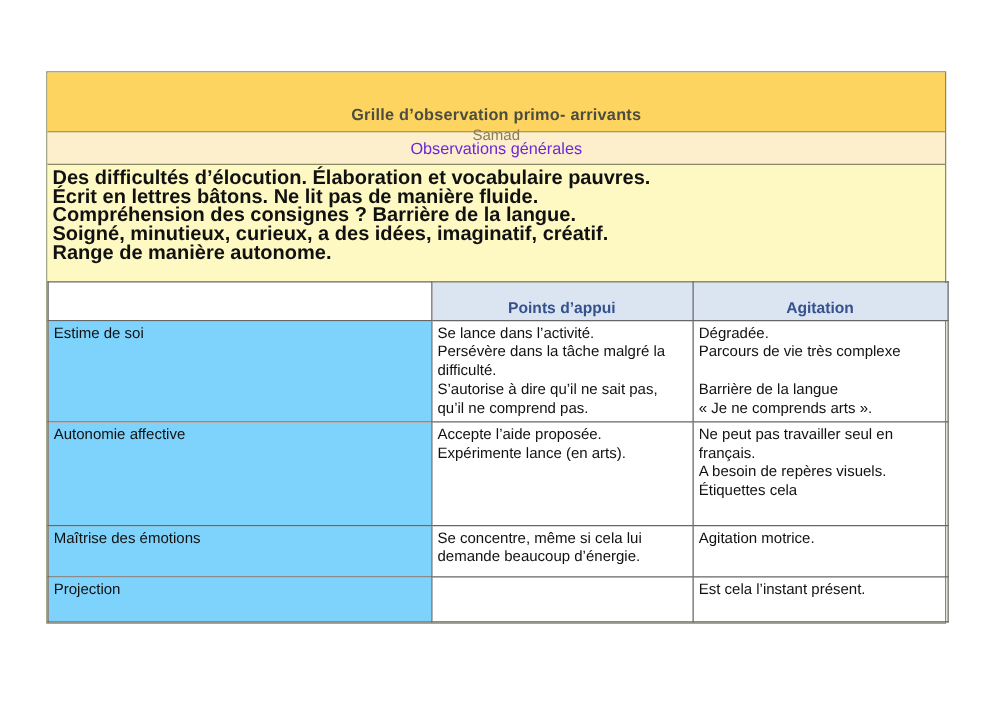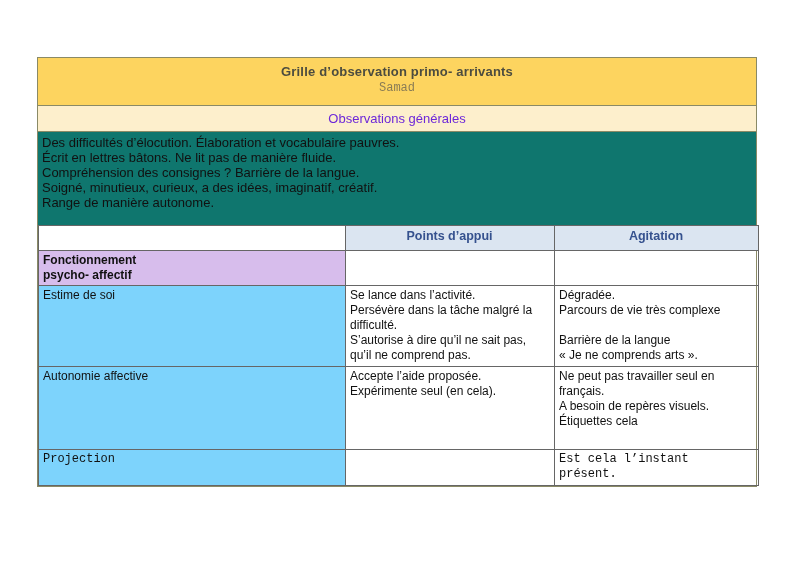--- a/index.html
+++ b/index.html
@@ -20,43 +20,44 @@
   
   .title-banner {
     background: #fdd45f;
     border-bottom: 1px solid #8a8a66;
     height: 48px;
     text-align: center;
     padding-top: 5px;
   }
   .title-banner .main-title {
     font-size: 13px; font-weight: bold; color: #4c4c3f;
-    line-height: 17px; letter-spacing: .2px;
+    line-height: 17px; letter-spacing: .2px; margin-top: 20px;
   }
   .title-banner .sub-title {
-    font-size: 12px; color: #8a7c55; line-height: 16px; font-family: Liberation Mono, monospace;
+    font-size: 12px; color: #8a7c55; line-height: 16px;
   }
 
   
   .obs-header {
     background: #fdefcc;
     border-bottom: 1px solid #8a8a66;
     height: 26px;
     text-align: center;
     font-size: 13px; font-weight: normal; color: #6d28d9;
     padding-top: 5px;
   }
   
   .obs-body {
-    background: #0f766e;
+    background: #fef9c3;
     height: 93px;
-    font-size: 13px; color: #111;
+    font-size: 16px; color: #111;
     line-height: 15px;
     padding: 3px 4px;
     white-space: pre-line;
+    font-weight: bold;
   }
 
   
   table.grid {
     border-collapse: collapse;
     width: 720px;
     table-layout: fixed;
   }
   table.grid col.c1 { width: 307px; }
   table.grid col.c2 { width: 209px; }
@@ -64,40 +65,40 @@
   table.grid td {
     border: 1px solid #666666;
     vertical-align: top;
     font-size: 12px;
     color: #111;
     line-height: 15px;
     padding: 2px 5px 2px 4px;
     white-space: pre-line;
     overflow: hidden;
   }
-  tr.col-header-row td { height: 25px; padding-top: 3px; margin-top: 44px; }
+  tr.col-header-row td { height: 25px; padding-top: 13px; margin-top: 44px; }
   tr.col-header-row td.hdr {
     background: #dbe5f1;
     color: #35518e;
     font-weight: bold;
     text-align: center;
     font-size: 12.5px;
   }
   tr.section-row td { height: 34px; }
   td.rowlabel { background: #7dd3fc; }
   td.sectionlabel {
     background: #d7bdec;
     color: #7030a0;
     font-weight: bold;
     font-size: 12.5px;
   }
   tr.r-estime td    { height: 81px; }
   tr.r-autonomie td { height: 83px; }
   tr.r-maitrise td  { height: 41px; }
-  tr.r-projection td{ height: 36px; font-family: Liberation Mono, monospace; }
+  tr.r-projection td{ height: 36px; }
 </style>
 </head>
 <body>
 
 <div class="sheet">
   <div class="doc-table">
 
     <div class="title-banner">
       <div class="main-title">Grille d’observation primo- arrivants</div>
       <div class="sub-title">Samad</div>
@@ -117,48 +118,47 @@
           <col class="c2">
           <col class="c3">
         </colgroup>
       <tbody>
         <tr class="col-header-row">
           <td></td>
           <td class="hdr">Points d’appui</td>
           <td class="hdr">Agitation</td>
         </tr>
 
-        <tr class="section-row">
-          <td class="sectionlabel">Fonctionnement
-psycho- affectif</td>
-          <td></td>
-          <td></td>
-        </tr>
 
         <tr class="r-estime">
           <td class="rowlabel">Estime de soi</td>
           <td>Se lance dans l’activité.
 Persévère dans la tâche malgré la difficulté.
 S’autorise à dire qu’il ne sait pas, qu’il ne comprend pas.</td>
           <td>Dégradée.
 Parcours de vie très complexe
 
 Barrière de la langue
 « Je ne comprends arts ».</td>
         </tr>
 
         <tr class="r-autonomie">
           <td class="rowlabel">Autonomie affective</td>
           <td>Accepte l’aide proposée.
-Expérimente seul (en cela).</td>
+Expérimente lance (en arts).</td>
           <td>Ne peut pas travailler seul en français.
 A besoin de repères visuels.
 Étiquettes cela</td>
         </tr>
 
+        <tr class="r-maitrise">
+          <td class="rowlabel">Maîtrise des émotions</td>
+          <td>Se concentre, même si cela lui demande beaucoup d’énergie.</td>
+          <td>Agitation motrice.</td>
+        </tr>
 
         <tr class="r-projection">
           <td class="rowlabel">Projection</td>
           <td></td>
           <td>Est cela l’instant présent.</td>
         </tr>
       </tbody>
     </table>
 
   </div>

